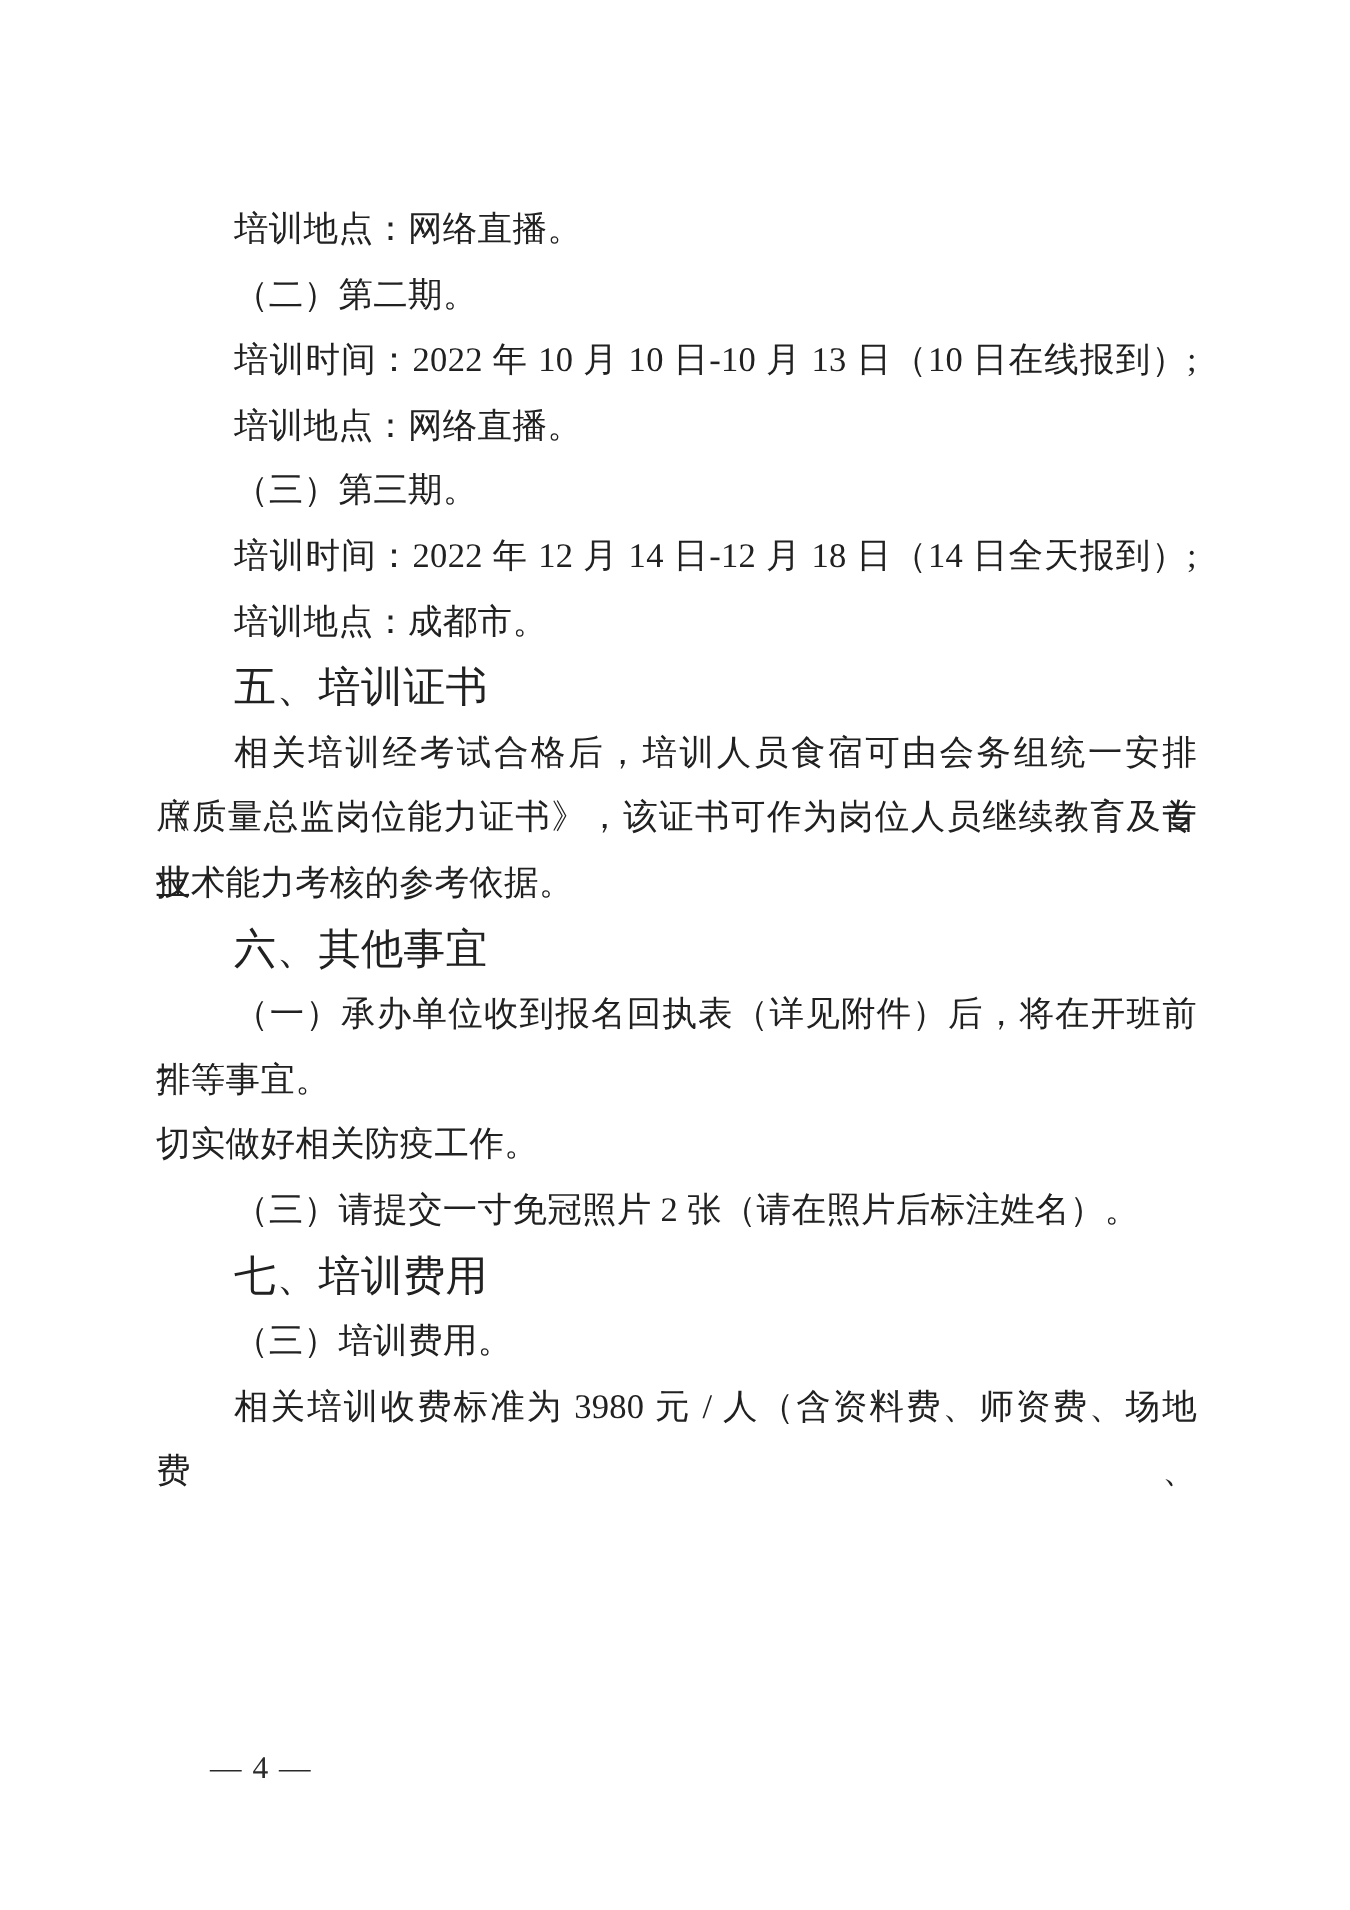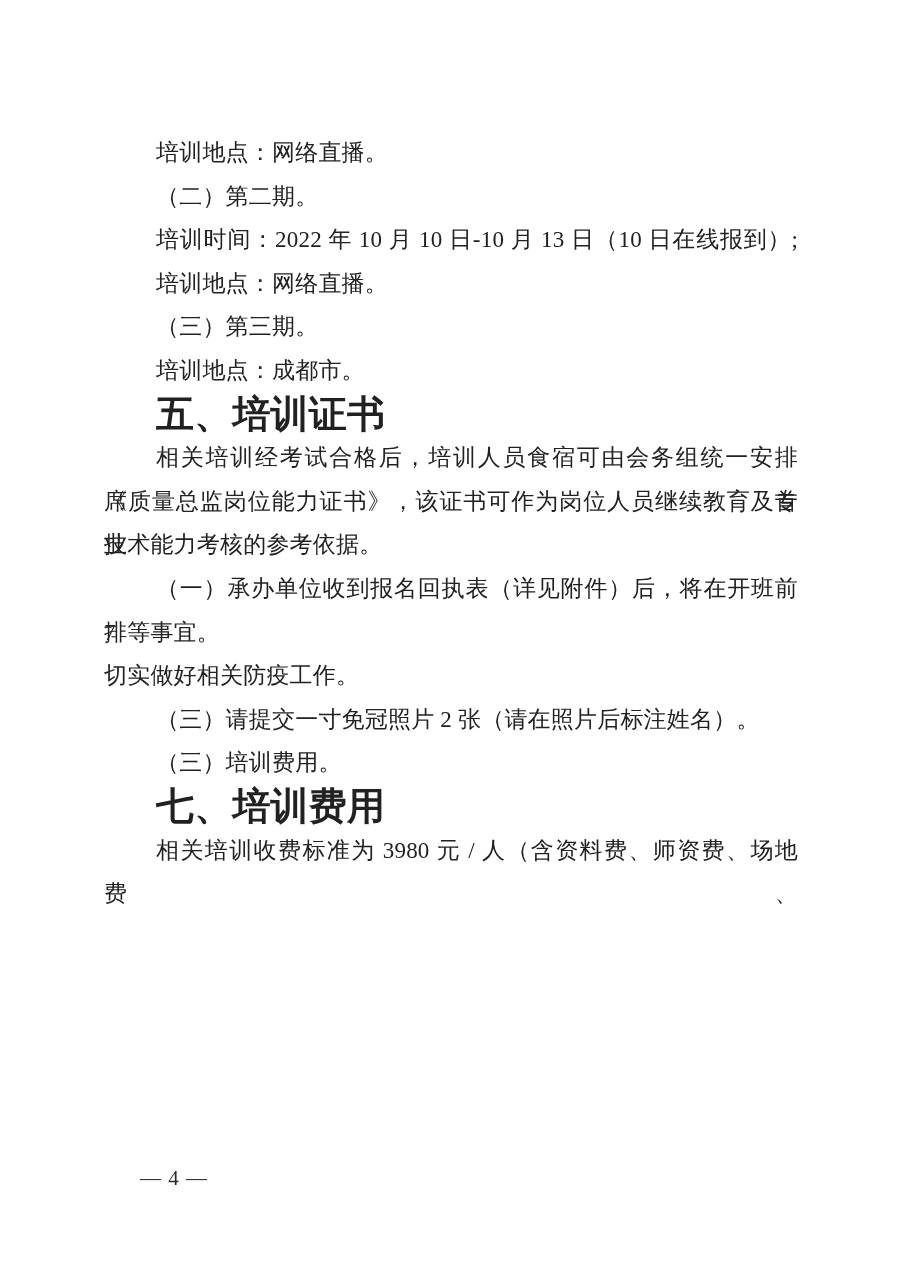--- a/index.html
+++ b/index.html
@@ -35,22 +35,22 @@
   .ln.full {
     white-space: normal;
     text-align: justify;
     text-align-last: justify;
   }
   .ln.sub {
     font-weight: 400;
   }
   .ln.head {
     font-family: "Liberation Sans", "DejaVu Sans", sans-serif;
-    font-weight: 700;
-    font-size: 38px;
+    font-weight: 400;
+    font-size: 28px;
   }
   .page-number {
     position: absolute;
     left: 140px;
     top: 1166px;
     font-size: 21px;
     letter-spacing: 1px;
     color: #2a2a2a;
     font-family: "Liberation Serif", "DejaVu Serif", serif;
   }
@@ -58,27 +58,29 @@
 </head>
 <body>
 
 <div class="page">
   <div class="content">
     <div class="ln ind">培训地点：网络直播。</div>
     <div class="ln ind sub">（二）第二期。</div>
     <div class="ln ind full">培训时间：2022 年 10 月 10 日-10 月 13 日（10 日在线报到）;</div>
     <div class="ln ind">培训地点：网络直播。</div>
     <div class="ln ind sub">（三）第三期。</div>
+    <div class="ln ind full">培训时间：2022 年 12 月 14 日-12 月 18 日（14 日全天报到）;</div>
     <div class="ln ind">培训地点：成都市。</div>
     <div class="ln ind head">五、培训证书</div>
     <div class="ln ind full">相关培训经考试合格后，培训人员食宿可由会务组统一安排《首</div>
     <div class="ln full">席质量总监岗位能力证书》，该证书可作为岗位人员继续教育及专业</div>
     <div class="ln">技术能力考核的参考依据。</div>
+    <div class="ln ind head">六、其他事宜</div>
     <div class="ln ind full">（一）承办单位收到报名回执表（详见附件）后，将在开班前 7</div>
     <div class="ln">排等事宜。</div>
     <div class="ln">切实做好相关防疫工作。</div>
     <div class="ln ind">（三）请提交一寸免冠照片 2 张（请在照片后标注姓名）。</div>
+    <div class="ln ind head">七、培训费用</div>
     <div class="ln ind sub">（三）培训费用。</div>
-    <div class="ln ind head">七、培训费用</div>
     <div class="ln ind full">相关培训收费标准为 3980 元 / 人（含资料费、师资费、场地费、</div>
   </div>
   <div class="page-number">— 4 —</div>
 </div>
 
 </body></html>

